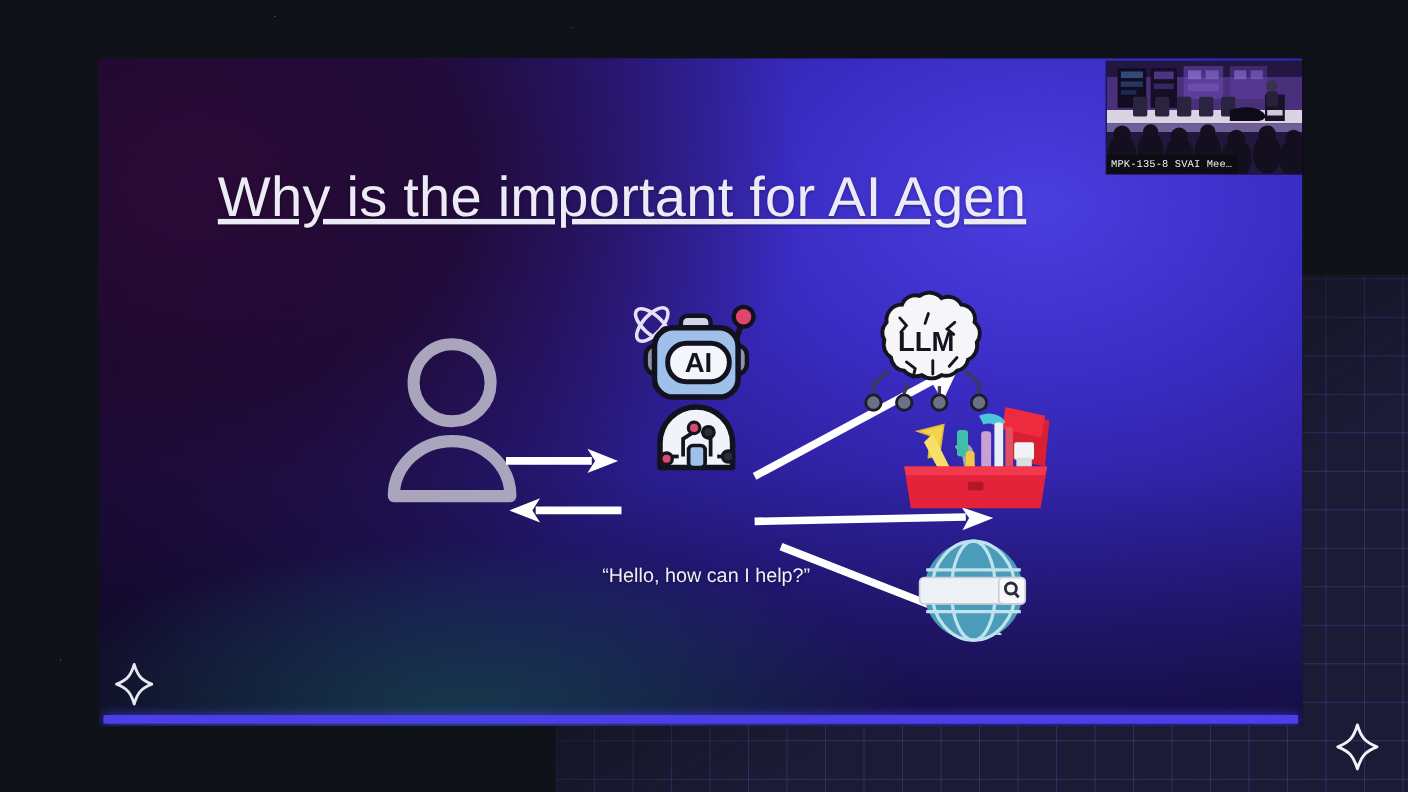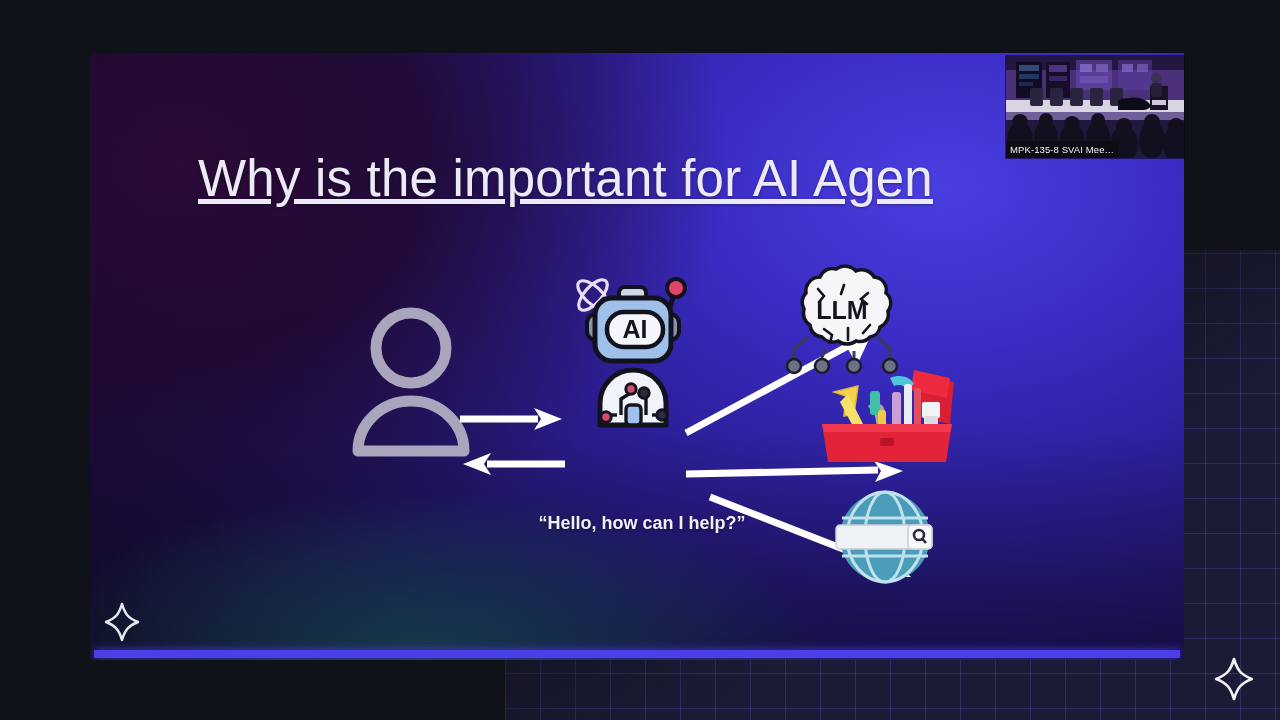--- a/index.html
+++ b/index.html
@@ -84,21 +84,21 @@
     text-decoration:underline;
   }
 
   
   #diagram { position:absolute; inset:0;border-radius:11px; }
   svg.d { position:absolute; overflow:visible; }
 
   
   #hello-caption {
     position:absolute; left:412px; top:460px; width:280px; text-align:center;
-    font-size:18px; color:#f0eef8; font-weight:700; white-space:nowrap;
+    font-size:18px; color:#f0eef8; font-weight:400; white-space:nowrap;
     text-shadow:0 1px 3px rgba(0,0,0,.45);
   }
 
   
   #slide-progress {
     position:absolute; left:4px; bottom:2px; width:1086px; height:8px;
     background:#4b3fe8;
     box-shadow:0 0 10px rgba(80,64,240,.75);
     border-radius:1px;
   }
@@ -106,20 +106,21 @@
   
   .sparkle-logo { position:absolute; }
   #logo-slide { left:14px; bottom:18px; }
   #logo-stage { right:26px;  bottom:18px; }
 
   
   #pip {
     position:absolute; left:1006px; top:56px; width:178px; height:102px;
     overflow:hidden; background:#1a1030;
     box-shadow:0 0 0 1px rgba(0,0,0,.5);
+    font-family:Liberation Mono, monospace;
   }
   #pip-video { position:absolute; inset:0; }
   #pip-label {
     position:absolute; left:0; bottom:0; max-width:120px;
     background:#0c0c12; color:#f2f2f6;
     font-size:9.5px; letter-spacing:.1px;
     padding:3px 5px 3px 4px; white-space:nowrap;
     overflow:hidden; text-overflow:ellipsis;
   }
 </style>

